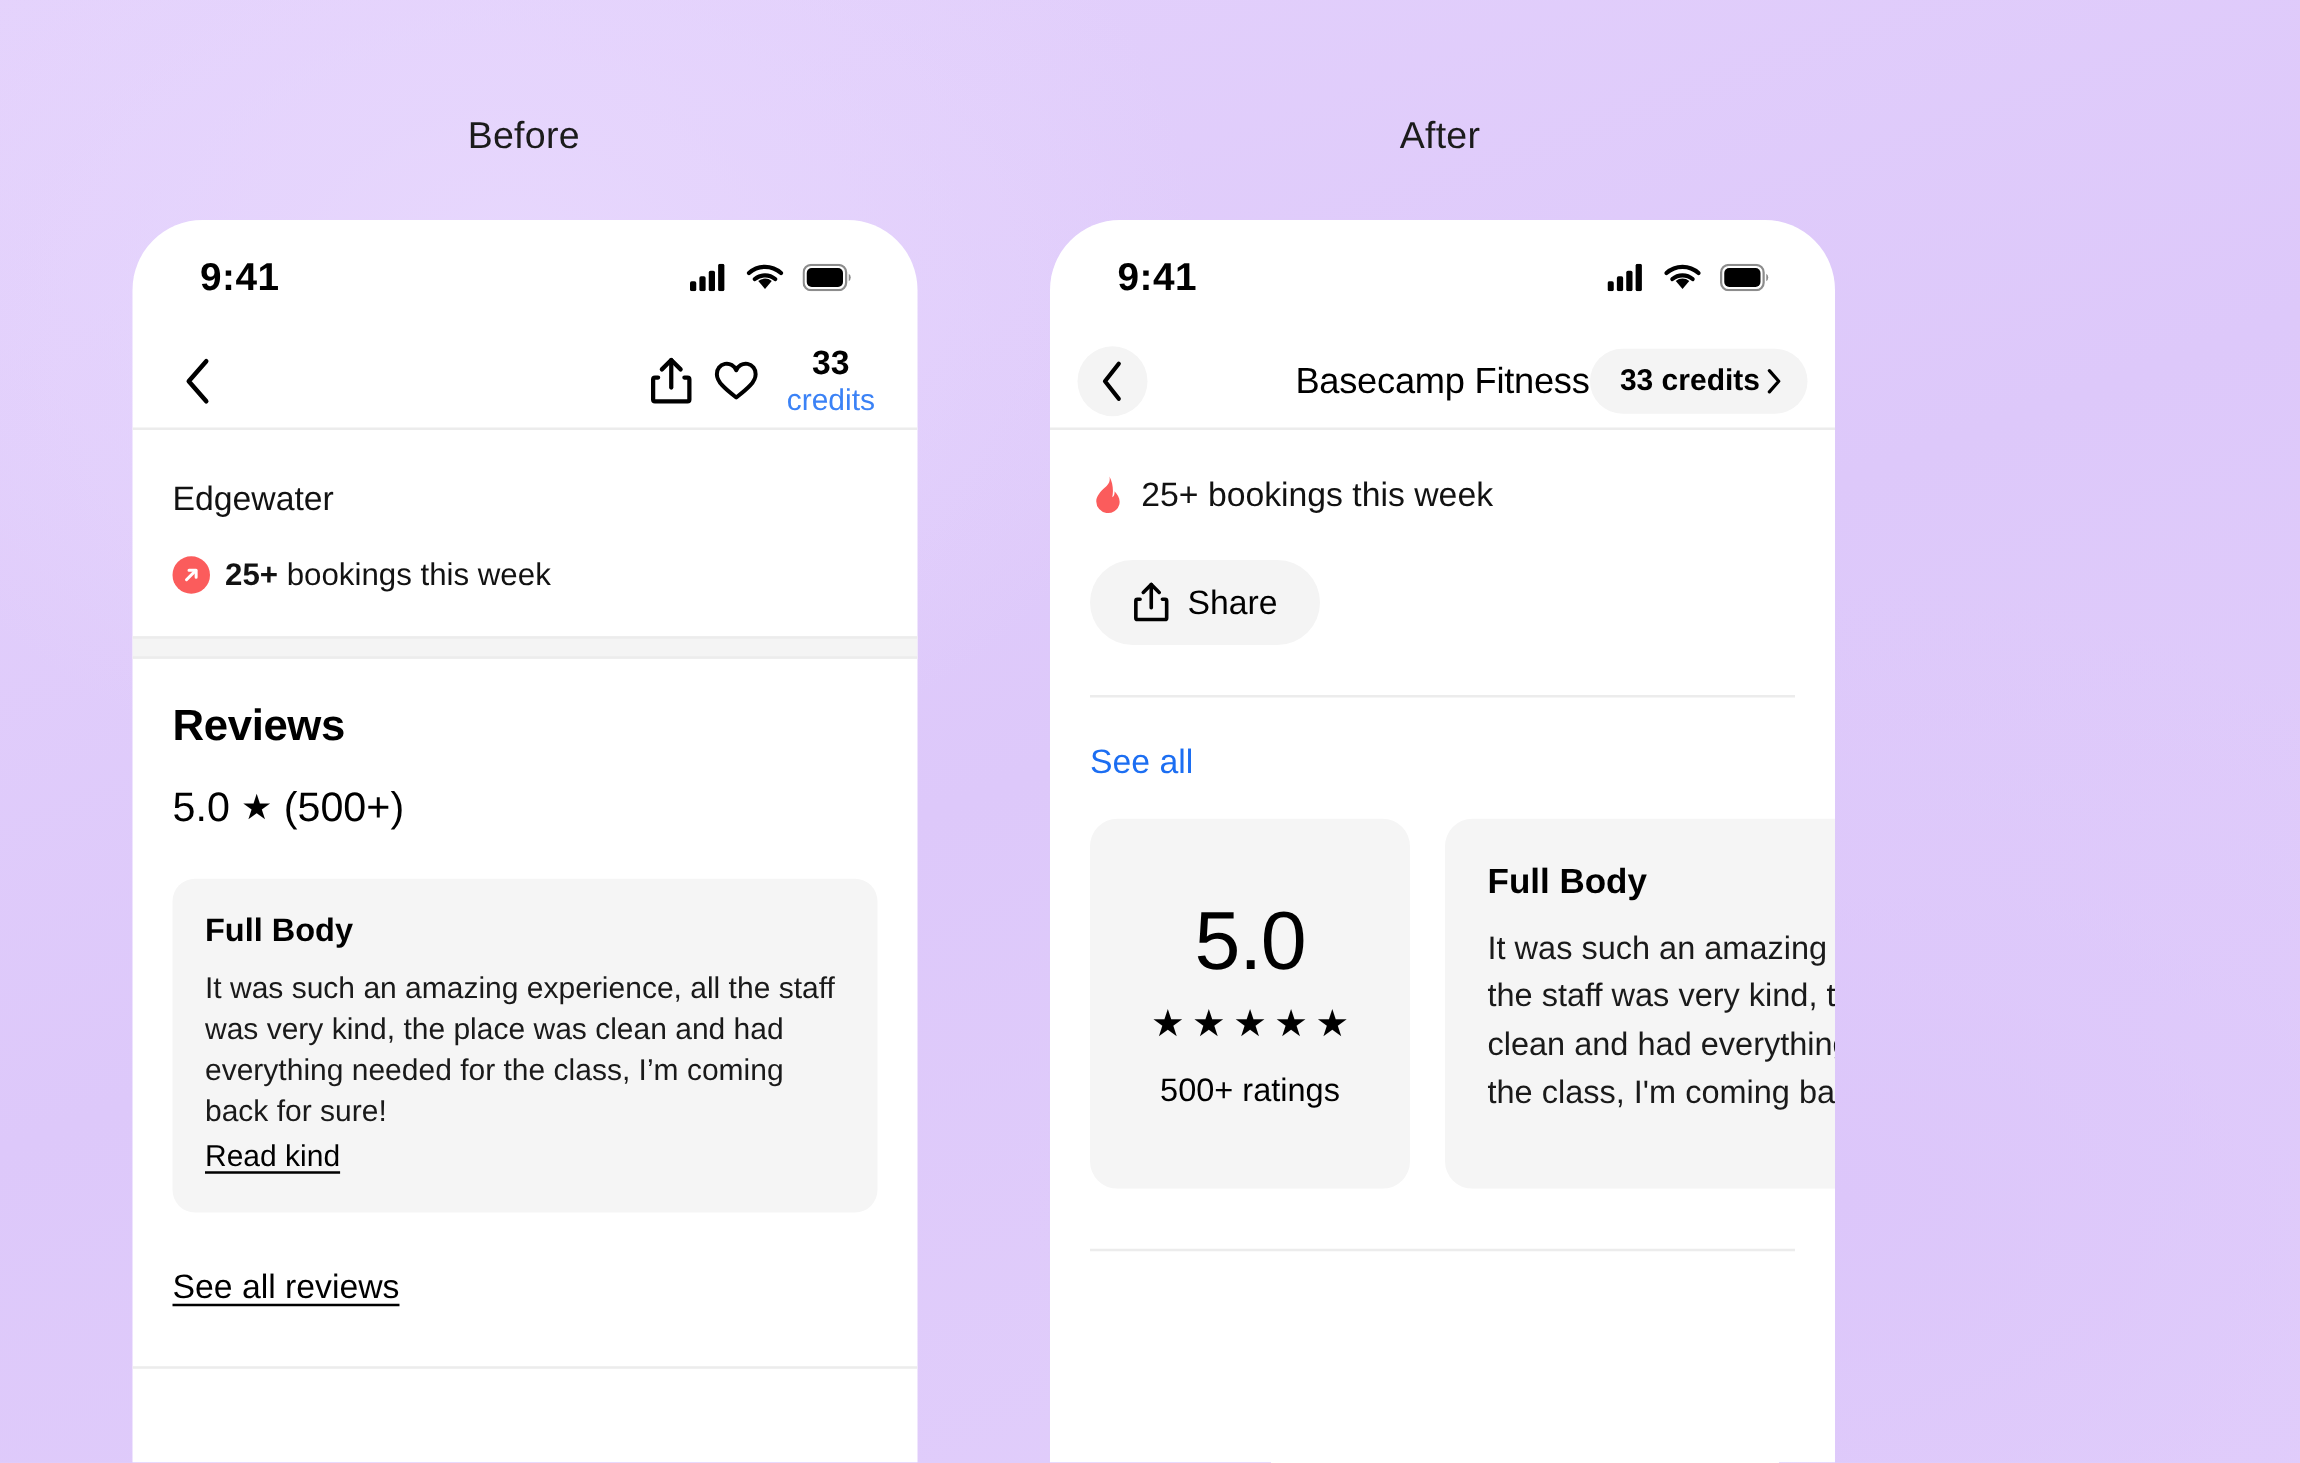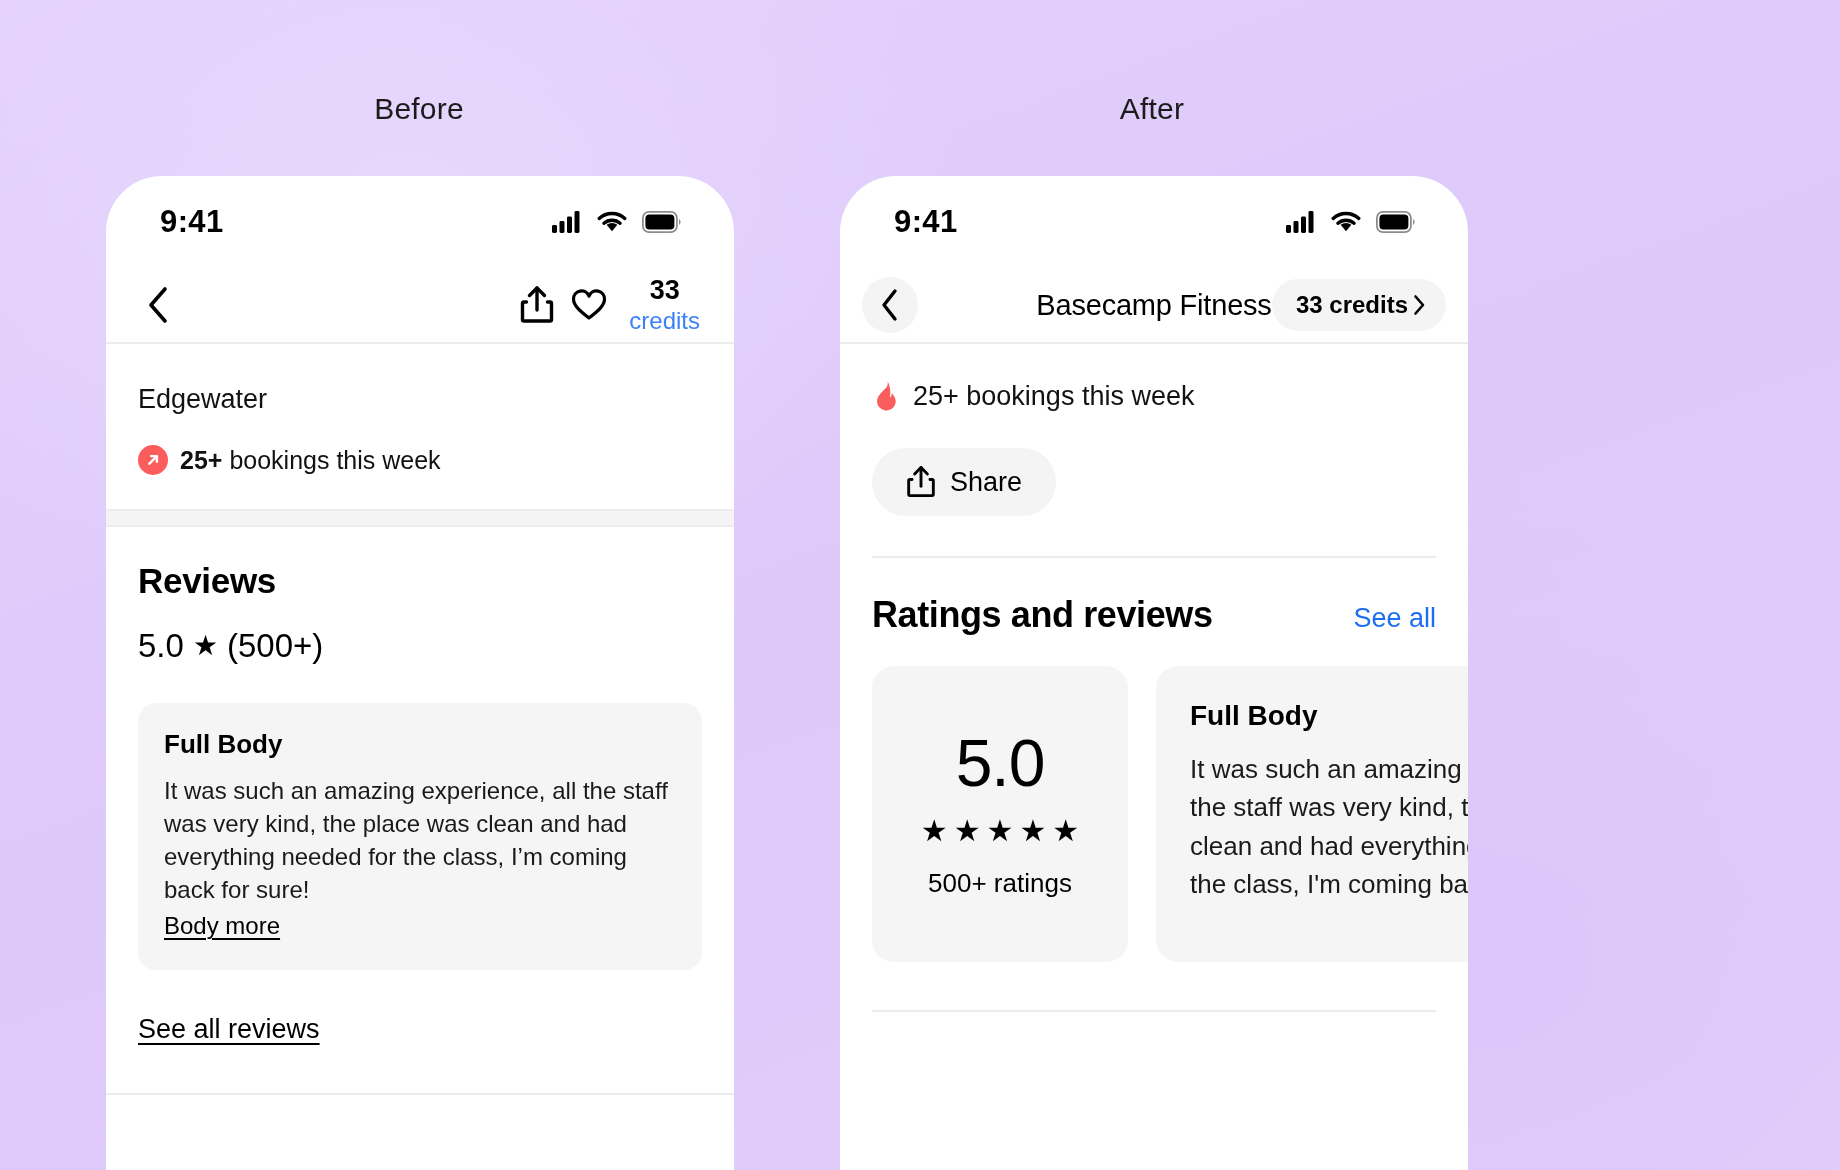--- a/index.html
+++ b/index.html
@@ -462,21 +462,21 @@
 
     <div class="rating-line">
       <span>5.0</span>
       <span class="star">★</span>
       <span>(500+)</span>
     </div>
 
     <div class="review-card-l">
       <div class="rc-title">Full Body</div>
       <div class="rc-body">It was such an amazing experience, all the staff was very kind, the place was clean and had everything needed for the class, I’m coming back for sure!</div>
-      <span class="rc-readmore">Body more</span>
+      <span class="rc-readmore">Read kind</span>
     </div>
 
     <a class="see-all-l">See all reviews</a>
 
     <div class="bottom-rule"></div>
   </div>
 </div>
 
 <div class="phone right">
 
@@ -535,21 +535,20 @@
           <path d="M9.5 10.5 L17 3 L24.5 10.5" stroke="#000" stroke-width="3.4" fill="none" stroke-linecap="round" stroke-linejoin="round"></path>
           <path d="M6.5 17 L4 17 a1.5 1.5 0 0 0-1.5 1.5 v16 A1.5 1.5 0 0 0 4 36 h26 a1.5 1.5 0 0 0 1.5-1.5 v-16 A1.5 1.5 0 0 0 30 17 h-2.5" stroke="#000" stroke-width="3.4" fill="none" stroke-linecap="round" stroke-linejoin="round"></path>
         </svg>
         <span>Share</span>
       </div>
     </div>
 
     <div class="rule-r"></div>
 
     <div class="sec-head-r">
-      <div class="sec-title-r">Ratings and reviews</div>
       <a class="see-all-r">See all</a>
     </div>
 
     <div class="cards-row">
       <div class="score-card">
         <div class="score-num">5.0</div>
         <div class="score-stars">
           <span class="st">★</span>
           <span class="st">★</span>
           <span class="st">★</span>

